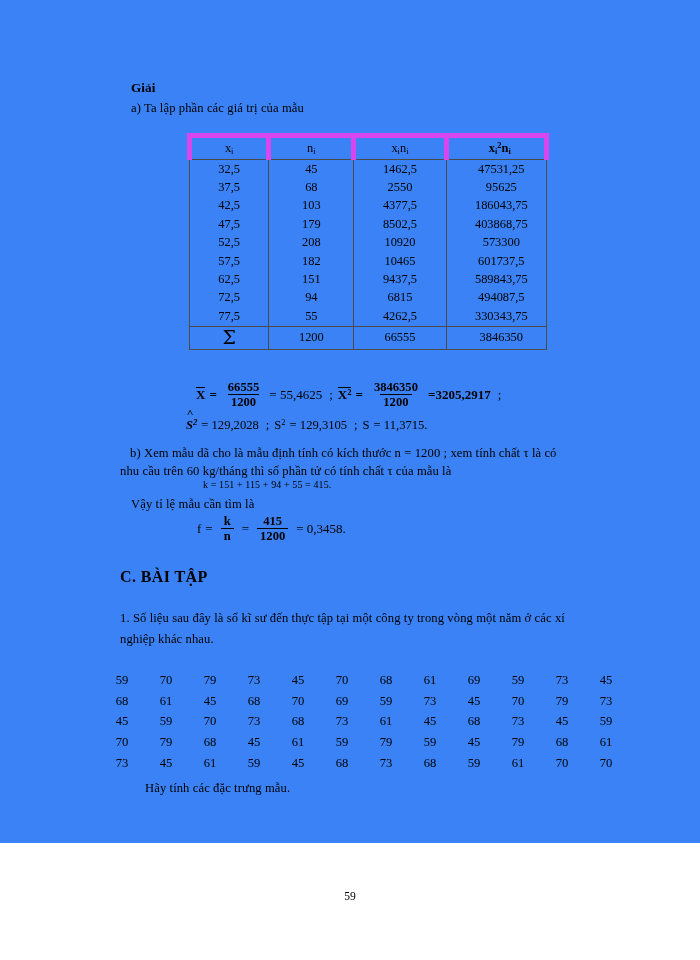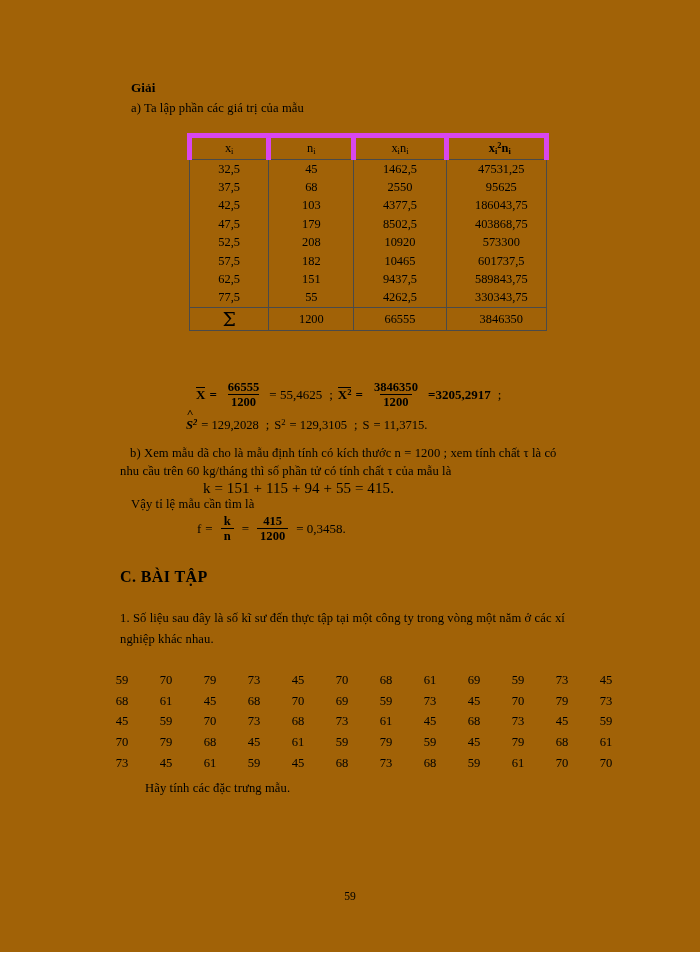--- a/index.html
+++ b/index.html
@@ -12,22 +12,22 @@
     height: 960px;
     position: relative;
     font-family: "Liberation Serif", "DejaVu Serif", serif;
     color: #000000;
     overflow: hidden;
   }
   .page {
     position: absolute;
     left: 0; top: 0;
     width: 700px;
-    height: 952px;
-    background: #a16207;
+    height: 843px;
+    background: #3b82f6;
   }
 
   
   .t {
     position: absolute;
     white-space: nowrap;
     font-size: 12.6px;
     line-height: 1.25;
     letter-spacing: 0.1px;
   }
@@ -118,21 +118,21 @@
     display: inline-block;
     line-height: 1.05;
   }
   .sup-s { font-size: 8.6px; vertical-align: 0.5em; font-weight: bold; }
   .sup-n { font-size: 8.6px; vertical-align: 0.5em; }
   .eq { margin: 0 4px; }
   .semi { margin: 0 5px 0 7px; }
 
   #math-mean { left: 196px; top: 380px; }
   #math-var  { left: 186px; top: 417px; font-size: 12.6px; }
-  #math-k    { left: 203px; top: 479px; font-size: 15px; }
+  #math-k    { left: 203px; top: 479px; font-size: 10px; }
   #math-f    { left: 197px; top: 514px; }
 
   .hat-wrap {
     position: relative;
     display: inline-block;
     font-weight: bold;
     font-style: italic;
     font-family: "Liberation Serif", serif;
   }
   .hat-wrap .hat {
@@ -232,20 +232,26 @@
         <td class="c1">57,5</td>
         <td class="c2">182</td>
         <td class="c3">10465</td>
         <td class="c4">601737,5</td>
       </tr>
       <tr>
         <td class="c1">62,5</td>
         <td class="c2">151</td>
         <td class="c3">9437,5</td>
         <td class="c4">589843,75</td>
+      </tr>
+      <tr>
+        <td class="c1">72,5</td>
+        <td class="c2">94</td>
+        <td class="c3">6815</td>
+        <td class="c4">494087,5</td>
       </tr>
       <tr>
         <td class="c1">77,5</td>
         <td class="c2">55</td>
         <td class="c3">4262,5</td>
         <td class="c4">330343,75</td>
       </tr>
       <tr class="sum-row">
         <td class="c1">Σ</td>
         <td class="c2">1200</td>

